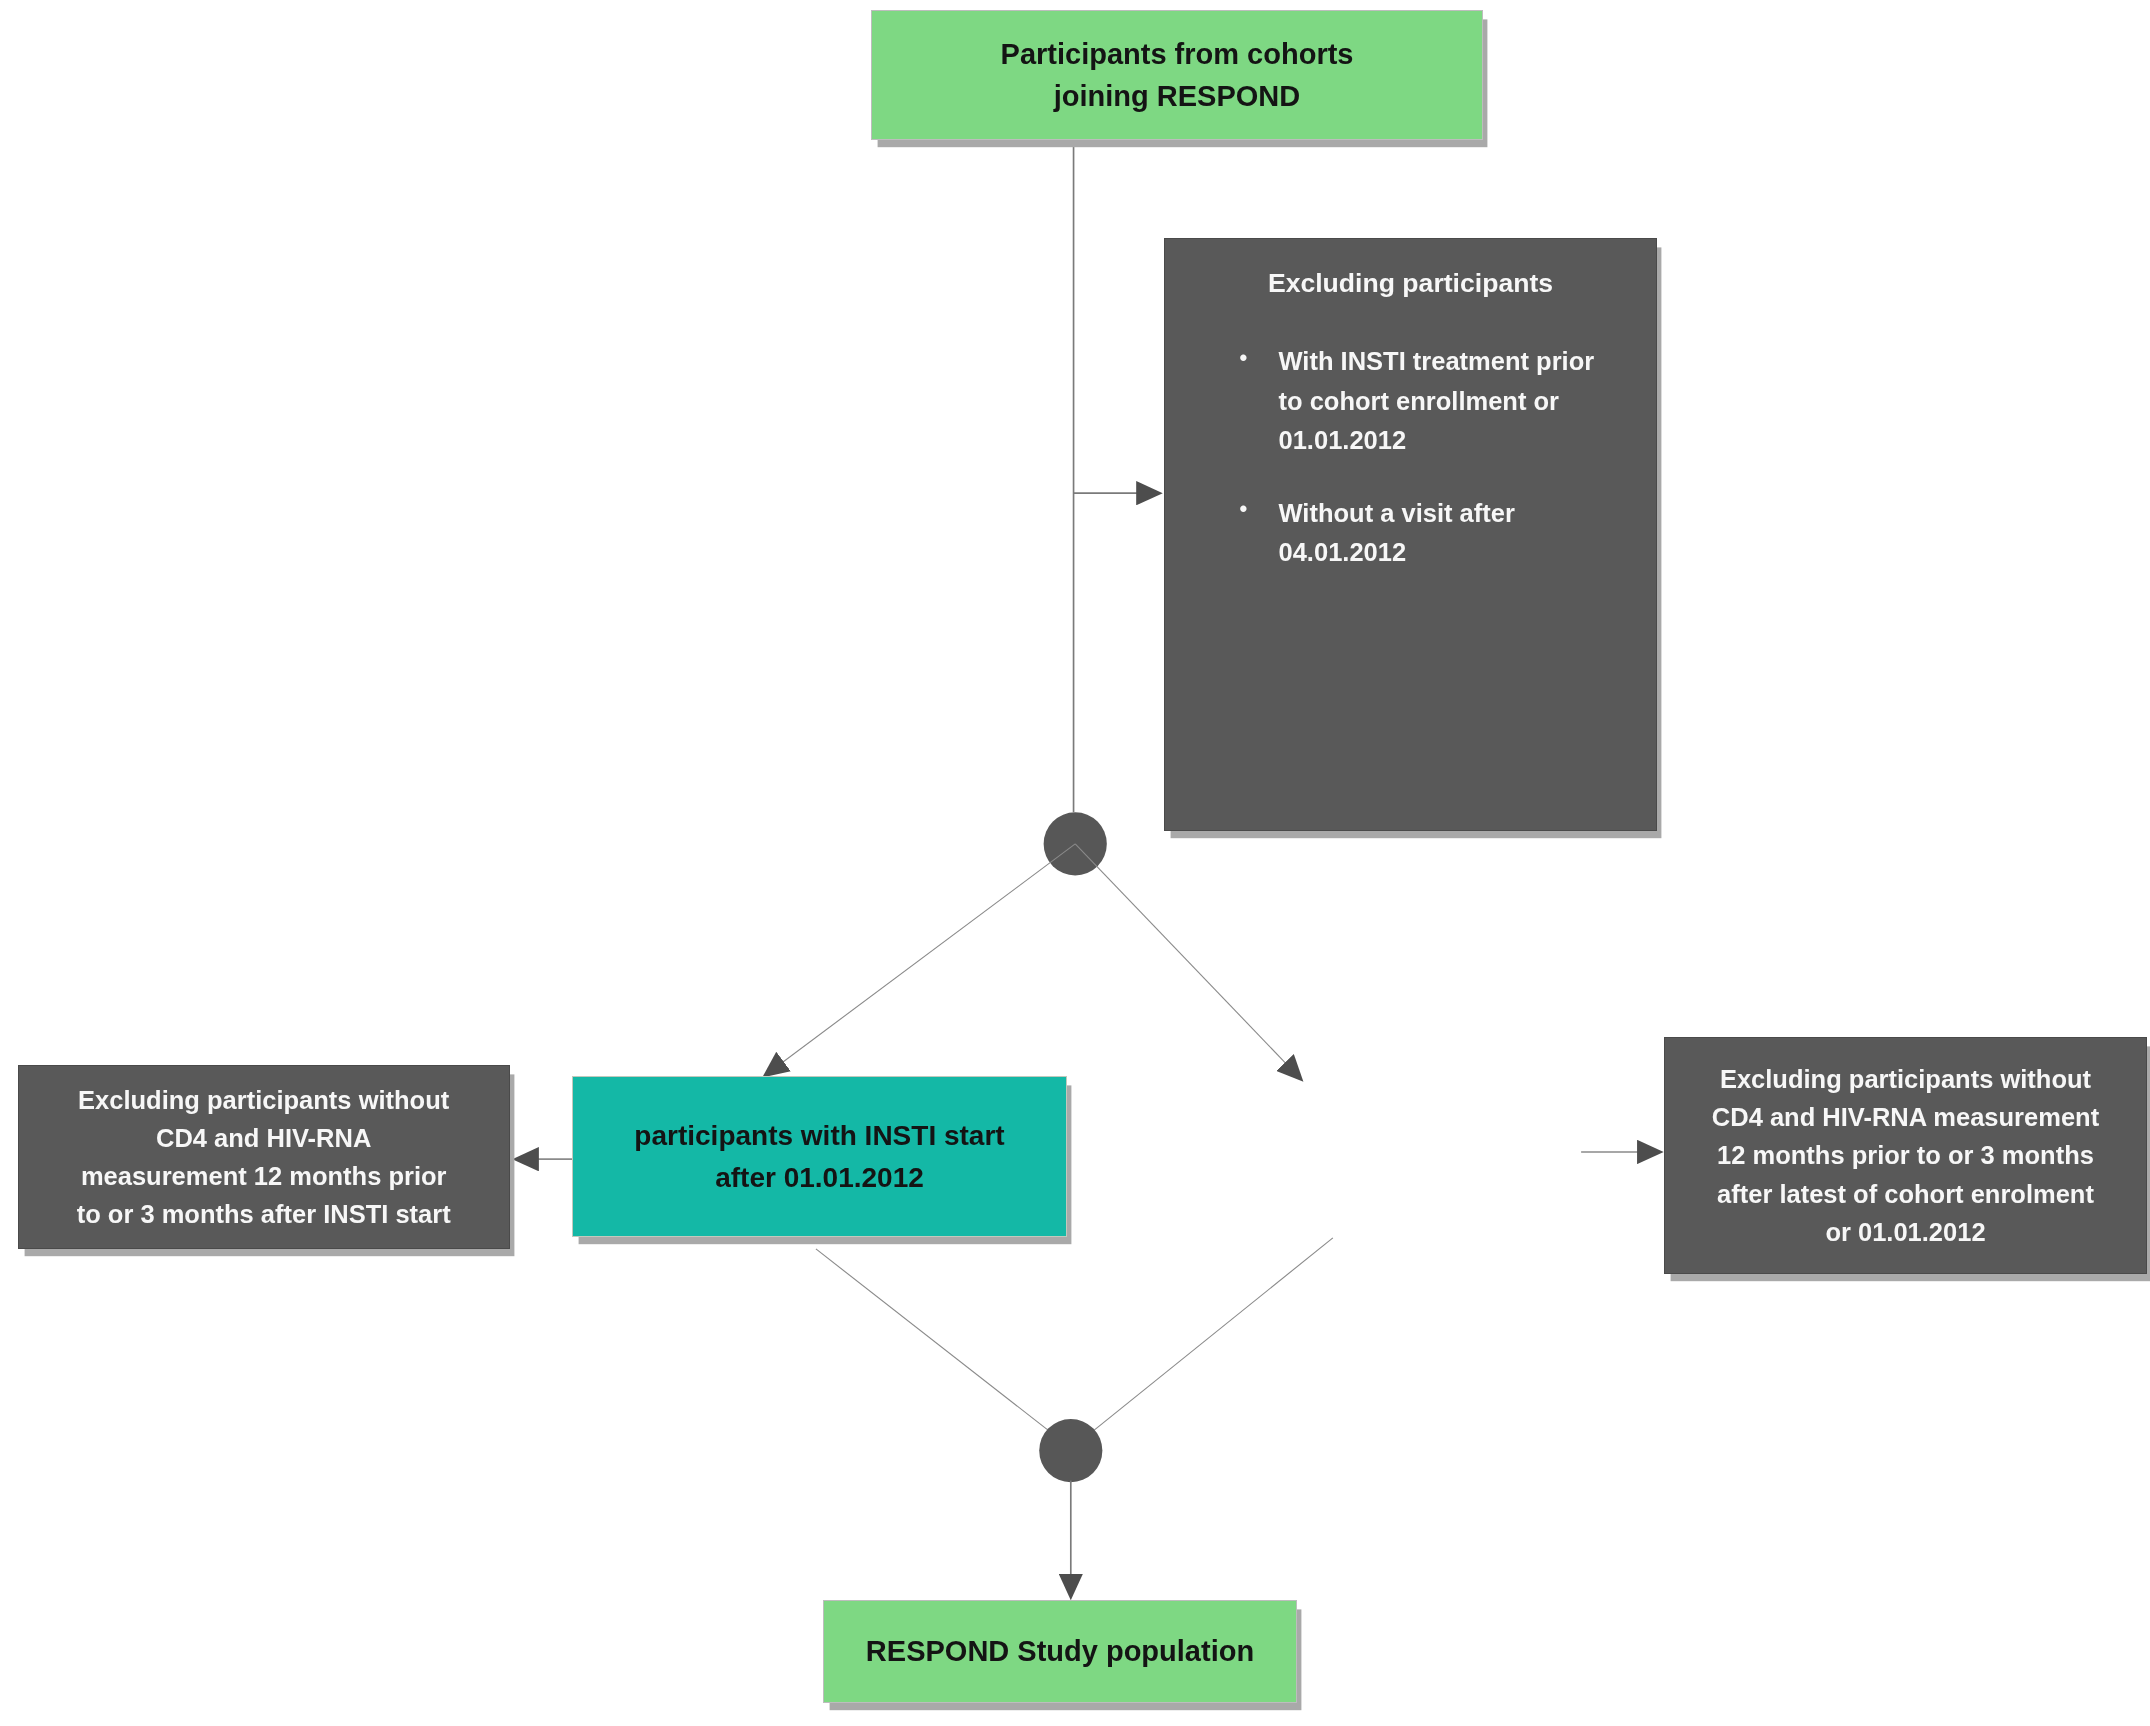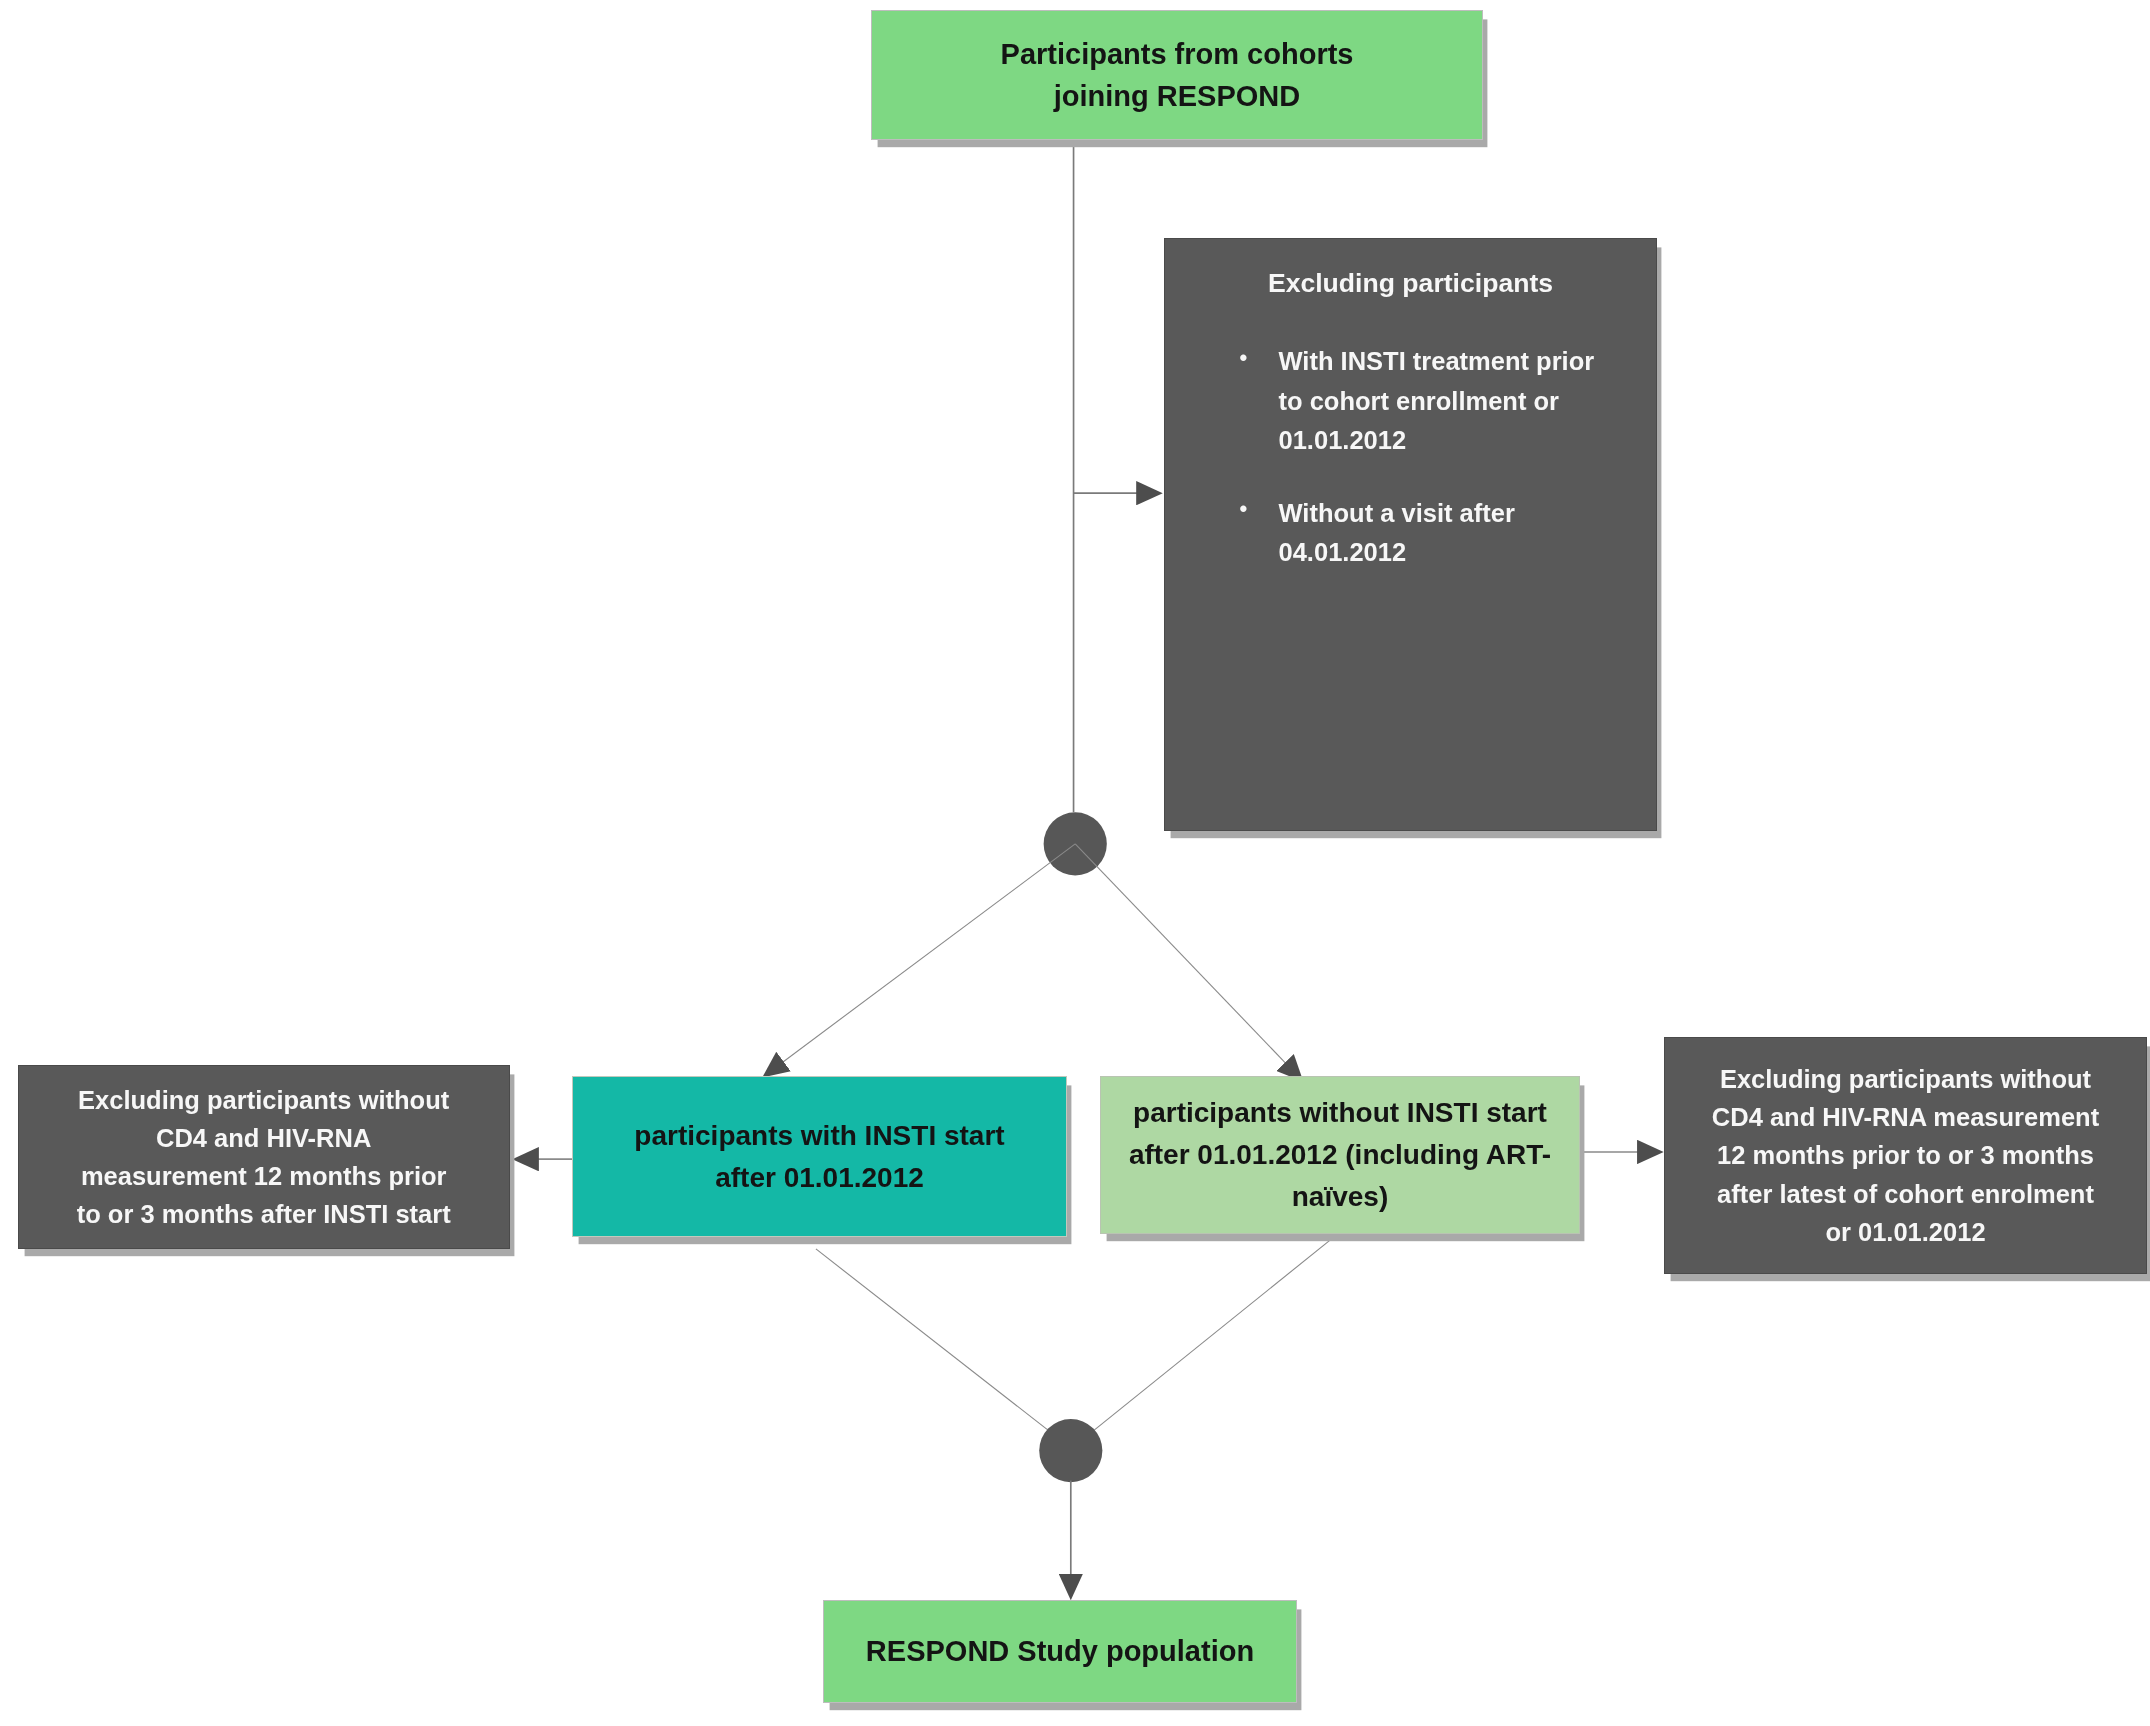--- a/index.html
+++ b/index.html
@@ -145,23 +145,20 @@
 to cohort enrollment or
 01.01.2012</li>
       <li>Without a visit after
 04.01.2012</li>
     </ul>
   </div>
 
   <div id="insti-box" class="node green-pale" style="background-color: #14b8a6;">participants with INSTI start
 after 01.01.2012</div>
 
-  <div id="no-insti-box" class="node green-mid" style="background-color: rgb(174, 216, 163);">participants without INSTI start
-after 01.01.2012 (including ART-
-naïves)</div>
 
   <div id="excl-left-box" class="node gray" style="background-color: rgb(89, 89, 89);">Excluding participants without
 CD4 and HIV-RNA
 measurement 12 months prior
 to or 3 months after INSTI start</div>
 
   <div id="excl-right-box" class="node gray" style="background-color: rgb(89, 89, 89);">Excluding participants without
 CD4 and HIV-RNA measurement
 12 months prior to or 3 months
 after latest of cohort enrolment

